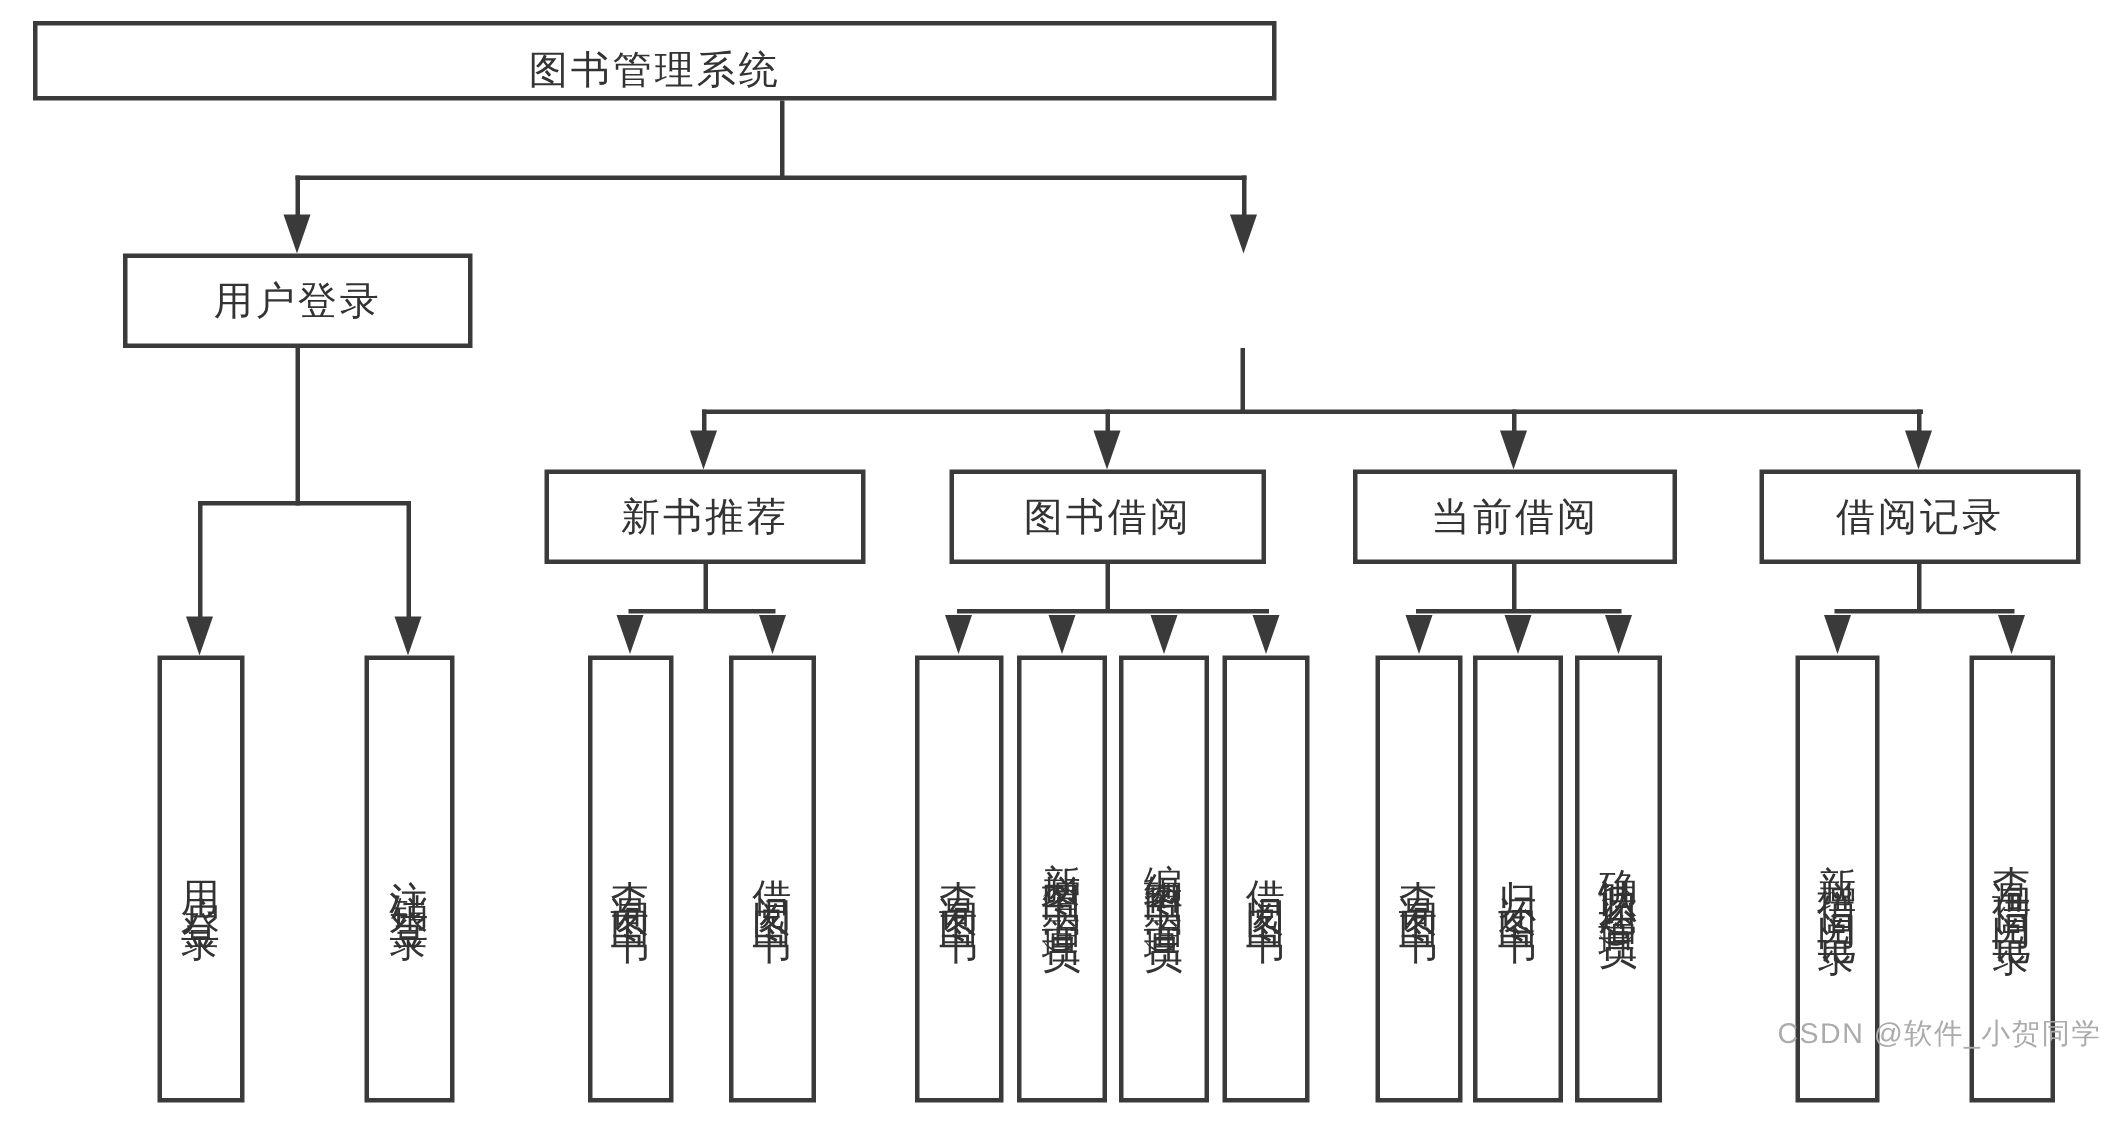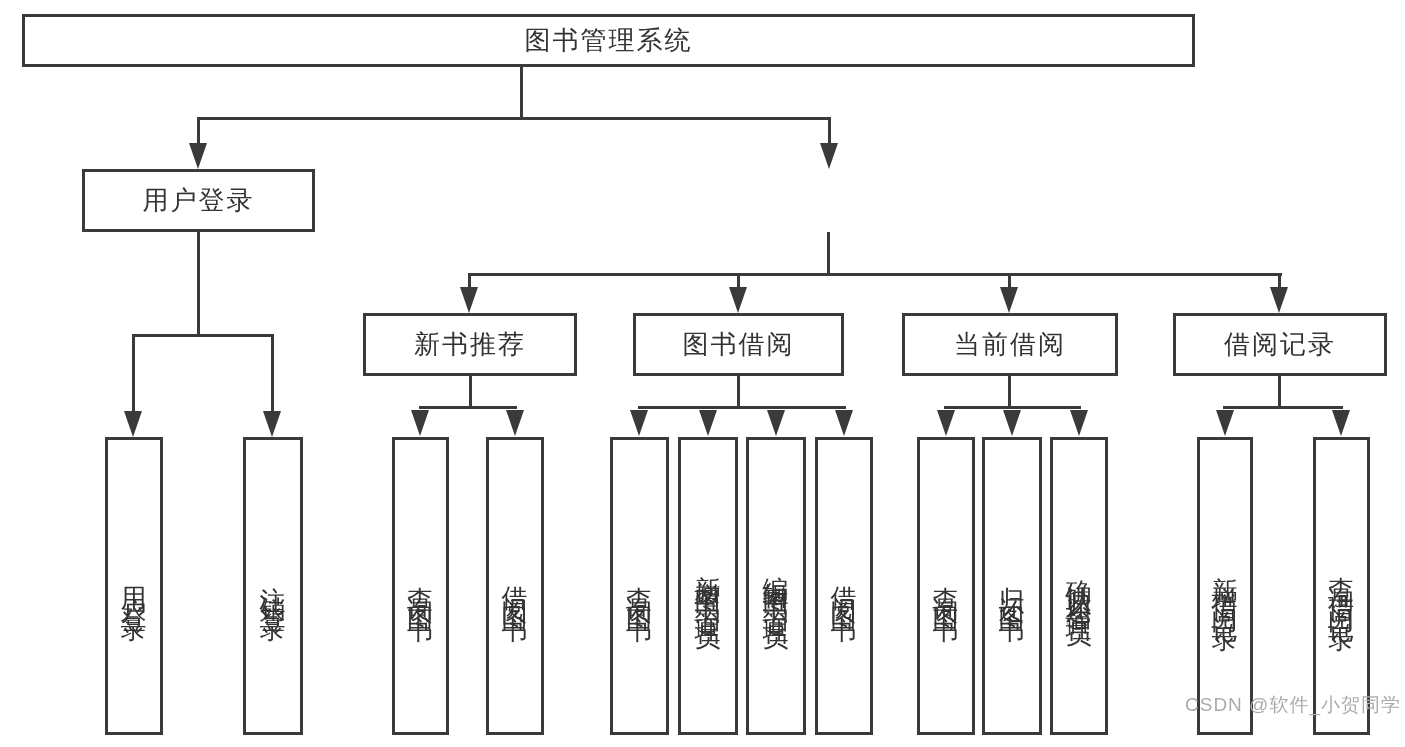--- a/index.html
+++ b/index.html
@@ -20,30 +20,30 @@
     writing-mode:vertical-rl;text-orientation:mixed;
     font-size:26px;color:#333333;letter-spacing:10px;line-height:1;
   }
   .line{position:absolute;background:#3a3a3a;}
   .arrow{
     position:absolute;width:0;height:0;
     border-left:9px solid transparent;border-right:9px solid transparent;
     border-top:26px solid #3a3a3a;
   }
   .watermark{
-    position:absolute;left:1185px;top:692px;width:215px;text-align:center;
+    position:absolute;left:1185px;top:676px;width:215px;text-align:center;
     font-size:19px;color:#ababab;letter-spacing:1px;z-index:5;white-space:nowrap;
   }
 </style>
 </head>
 <body>
 
 <div id="canvas">
 
-  <div class="box" style="left:22px;top:14px;width:1173px;height:53px;">
+  <div class="box" style="left:22px;top:14px;width:829px;height:53px;align-items:flex-end;">
     <span>图书管理系统</span>
   </div>
 
   <div class="line" style="left:520px;top:67px;width:3px;height:51px;"></div>
   <div class="line" style="left:197px;top:117px;width:634px;height:3px;"></div>
   <div class="line" style="left:197px;top:117px;width:3px;height:29px;"></div>
   <div class="arrow" style="left:189px;top:143px;"></div>
   <div class="line" style="left:828px;top:117px;width:3px;height:29px;"></div>
   <div class="arrow" style="left:820px;top:143px;"></div>
 

